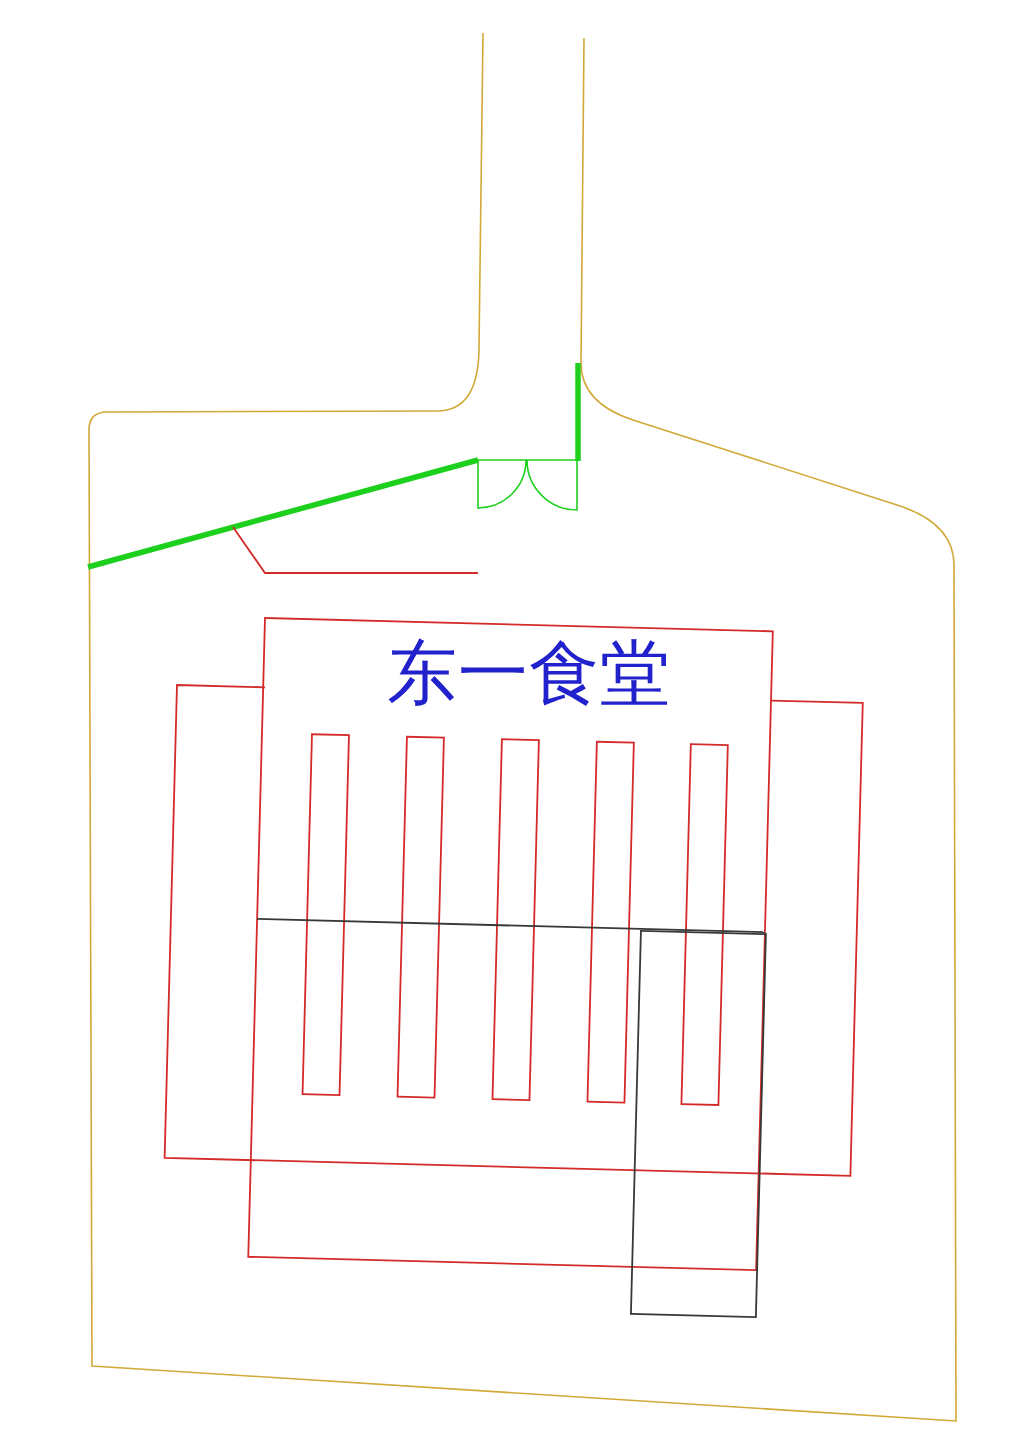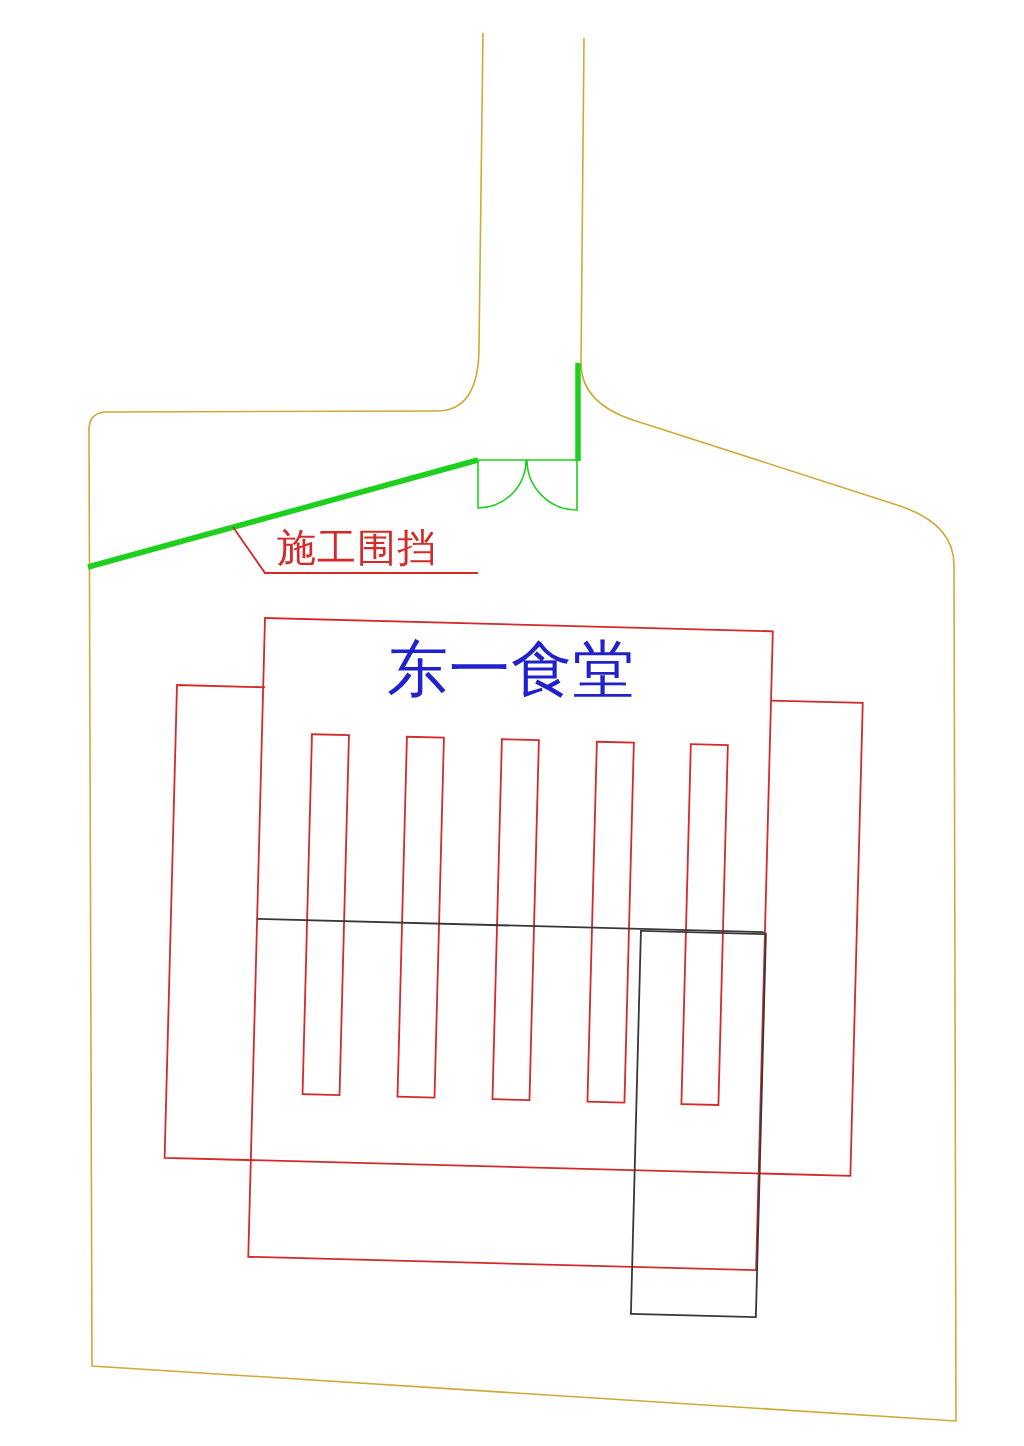--- a/index.html
+++ b/index.html
@@ -20,21 +20,21 @@
   }
   .plan-svg{position:absolute;left:0;top:0;width:1024px;height:1446px;}
   .stroke-yellow{stroke:var(--site-boundary-yellow);fill:none;stroke-width:1.6;}
   .stroke-green-thin{stroke:var(--fence-green);fill:none;stroke-width:1.6;}
   .stroke-green-thick{stroke:var(--fence-green);fill:none;stroke-width:5.5;}
   .stroke-red{stroke:var(--building-red);fill:none;stroke-width:1.8;}
   .stroke-black{stroke:var(--outline-black);fill:none;stroke-width:1.8;}
   .building-title{
     position:absolute;
     left:387px;top:636px;
-    font-size:61px;line-height:1.08;
+    font-size:70px;line-height:1.08;
     letter-spacing:1px;
     color:var(--title-blue);
     white-space:nowrap;
     font-family:"DejaVu Serif","Liberation Serif",serif;
   }
   .fence-label{
     position:absolute;
     left:277px;top:528px;
     font-size:39px;line-height:1.05;
     letter-spacing:1px;
@@ -68,17 +68,16 @@
     </g>
 
     <line class="stroke-green-thick" x1="88" y1="567" x2="478" y2="460"></line>
     <line class="stroke-green-thick" x1="578" y1="363" x2="578" y2="461"></line>
 
     <path class="stroke-green-thin" d="M478,460 L577,460 M478,460 L478,508 A48,48 0 0 0 526,460 M577,460 L577,510 A50,50 0 0 1 527,460"></path>
 
     <path class="stroke-red" d="M233,527 L265,573 L478,573"></path>
   </svg>
 
-  <div class="fence-label">施工围挡</div>
 
   <div class="building-title">东一食堂</div>
 
 </div>
 
 </body></html>

